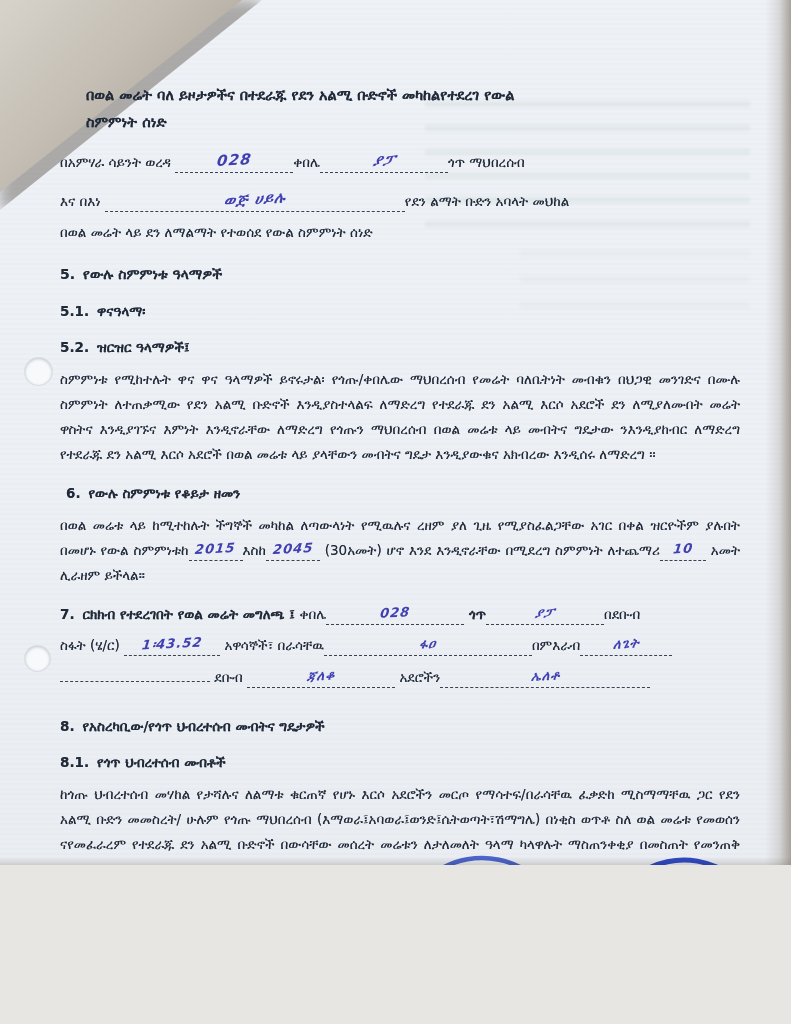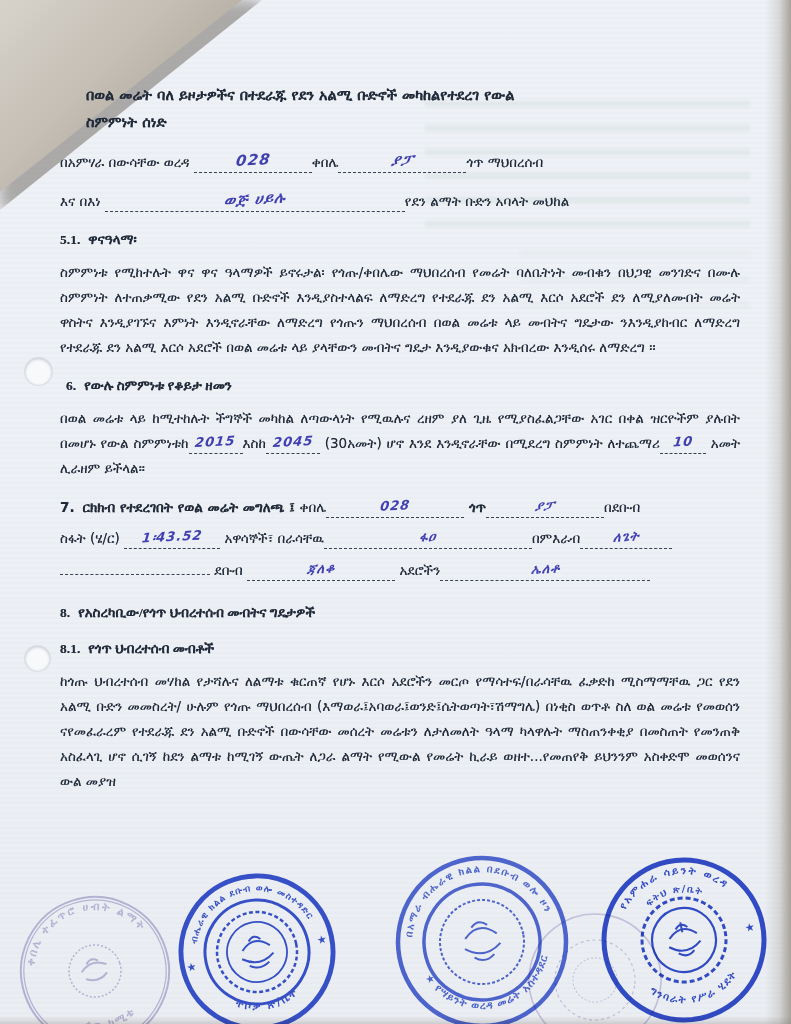--- a/index.html
+++ b/index.html
@@ -1,16 +1,16 @@
 <!DOCTYPE html>
 <html><head>
 <meta charset="utf-8">
 <style>
   html,body{margin:0;padding:0;background:#e7e6e2;}
-  .page{position:relative;width:791px;height:1024px;margin:0 auto;overflow:hidden;
+  .page{position:relative;width:791px;height:865px;margin:0 auto;overflow:hidden;
         background:linear-gradient(180deg,#eef1f6 0%,#edf0f5 55%,#eaedf2 100%);
         font-family:"DejaVu Sans","Liberation Sans",sans-serif;color:#202a38;}
   
   .page::before{content:"";position:absolute;inset:0;pointer-events:none;
         background:repeating-linear-gradient(0deg,rgba(120,130,150,0.025) 0 2px,transparent 2px 5px);}
   
   .edge-right{position:absolute;right:0;top:0;width:26px;height:100%;
         background:linear-gradient(to right,rgba(0,0,0,0) 0%,rgba(150,143,132,.25) 55%,#a8a29a 100%);}
   .edge-bottom{position:absolute;left:0;bottom:0;width:100%;height:8px;
         background:linear-gradient(to bottom,rgba(0,0,0,0),rgba(120,115,108,.25));}
@@ -28,21 +28,21 @@
         background:repeating-linear-gradient(0deg,transparent 0 9px,rgba(125,165,140,.18) 9px 15px,transparent 15px 24px);}
   .bleed2{position:absolute;filter:blur(2px);opacity:.4;pointer-events:none;
         background:repeating-linear-gradient(0deg,transparent 0 10px,rgba(130,160,140,.14) 10px 15px,transparent 15px 26px);}
 
   .content{position:absolute;left:60px;top:82px;width:680px;font-size:13.5px;line-height:25px;
         text-align:justify;text-shadow:0 0 .4px rgba(25,35,55,.55);}
   .title{font-weight:bold;font-size:14.5px;line-height:27px;padding-left:26px;margin-bottom:14px;text-align:left;}
   .pline{margin-bottom:6px;text-align:left;}
   .pline.gap{margin-top:14px;}
   h3{font-size:14px;line-height:22px;margin:18px 0 10px 0;font-weight:bold;text-align:left;}
-  h4{font-size:13.5px;line-height:20px;margin:16px 0 10px 0;font-weight:bold;text-align:left;font-family:Liberation Serif, serif;}
+  h4{font-size:13.5px;line-height:20px;margin:16px 0 10px 0;font-weight:bold;text-align:left;}
   .para{margin:0 0 6px 0;}
   .num{margin-right:8px;}
   
   .blank{display:inline-block;border-bottom:1.6px dashed #3a4252;height:17px;line-height:15px;
         text-align:center;vertical-align:baseline;}
   .hw{display:inline-block;font-style:italic;color:#4040b2;font-size:15px;font-weight:bold;
         transform:skewX(-9deg) rotate(-3deg) translateY(-2px);text-shadow:none;letter-spacing:1px;}
   .hw.small{font-size:13px;}
   
   .stamp{position:absolute;mix-blend-mode:multiply;}
@@ -70,33 +70,36 @@
   <div class="bleed2" style="left:520px;top:248px;width:230px;height:70px;"></div>
 
   <div class="content">
 
     <div class="title">
       <span>በወል መሬት ባለ ይዞታዎችና በተደራጁ የደን አልሚ ቡድኖች መካከልየተደረገ የውል</span><br>
       <span>ስምምነት ሰነድ</span>
     </div>
 
     <div class="pline">
-      <span>በአምሃራ በውሳቸው ወረዳ</span>
+      <span>በአምሃራ ሳይንት ወረዳ</span>
       <span class="blank" style="width:118px;"><span class="hw">028</span></span><span>ቀበሌ</span><span class="blank" style="width:128px;"><span class="hw">ያፓ</span></span><span>ጎጥ ማህበረሰብ</span>
     </div>
 
     <div class="pline gap">
       <span>እና በእነ</span>
       <span class="blank" style="width:300px;"><span class="hw">ወጅ ሀይሉ</span></span><span>የደን ልማት ቡድን አባላት መህከል</span>
     </div>
 
-
+    <div class="pline">በወል መሬት ላይ ደን ለማልማት የተወሰደ የውል ስምምነት ሰነድ</div>
+
+    <h3><span class="num">5.</span><span>የውሉ ስምምነቱ ዓላማዎች</span></h3>
 
     <h4><span class="num">5.1.</span><span>ዋናዓላማ፡</span></h4>
 
+    <h4><span class="num">5.2.</span><span>ዝርዝር ዓላማዎች፤</span></h4>
     <p class="para">ስምምነቱ የሚከተሉት ዋና ዋና ዓላማዎች ይኖሩታል፡ የጎጡ/ቀበሌው ማህበረሰብ የመሬት ባለቤትነት መብቁን በህጋዊ መንገድና በሙሉ ስምምነት ለተጠቃሚው የደን አልሚ ቡድኖች እንዲያስተላልፍ ለማድረግ የተደራጁ ደን አልሚ እርሶ አደሮች ደን ለሚያለሙበት መሬት ዋስትና እንዲያገኙና እምነት እንዲኖራቸው ለማድረግ የጎጡን ማህበረሰብ በወል መሬቱ ላይ መብትና ግዴታው ንእንዲያከብር ለማድረግ የተደራጁ ደን አልሚ እርሶ አደሮች በወል መሬቱ ላይ ያላቸውን መብትና ግዴታ እንዲያውቁና አክብረው እንዲሰሩ ለማድረግ ፡፡</p>
 
     <h4 style="padding-left:6px;"><span class="num">6.</span><span>የውሉ ስምምነቱ የቆይታ ዘመን</span></h4>
     <p class="para">
       <span>በወል መሬቱ ላይ ከሚተከሉት ችግኞች መካከል ለጣውላነት የሚዉሉና ረዘም ያለ ጊዜ የሚያስፈልጋቸው አገር በቀል ዝርዮችም ያሉበት በመሆኑ የውል ስምምነቱከ</span><span class="blank" style="width:54px;"><span class="hw small">2015</span></span><span>እስከ</span><span class="blank" style="width:54px;"><span class="hw small">2045</span></span>
       <span>(30አመት) ሆኖ እንደ እንዲኖራቸው በሚደረግ ስምምነት  ለተጨማሪ</span><span class="blank" style="width:46px;"><span class="hw small">10</span></span>
       <span>አመት ሊራዘም ይችላል፡፡</span>
     </p>
 
     <div class="pline" style="font-weight:bold;margin-top:14px;">
@@ -110,21 +113,21 @@
       <span>አዋሳኞች፣</span>
       <span>በራሳቸዉ</span><span class="blank" style="width:208px;"><span class="hw small">ፋዐ</span></span><span>በምእራብ</span><span class="blank" style="width:92px;"><span class="hw small">ለጌት</span></span>
     </div>
     <div class="pline">
       <span class="blank" style="width:150px;"></span>
       <span>ደቡብ</span>
       <span class="blank" style="width:148px;"><span class="hw small">ጃለቆ</span></span>
       <span>አደሮችን</span><span class="blank" style="width:210px;"><span class="hw small">ኤለቶ</span></span>
     </div>
 
-    <h4 style="margin-top:20px;"><span class="num">8.</span><span>የአስረካቢው/የጎጥ ህብረተሰብ መብትና ግዴታዎች</span></h4>
+    <h4 style="margin-top:26px;"><span class="num">8.</span><span>የአስረካቢው/የጎጥ ህብረተሰብ መብትና ግዴታዎች</span></h4>
     <h4><span class="num">8.1.</span><span>የጎጥ ህብረተሰብ መብቶች</span></h4>
     <p class="para">ከጎጡ ህብረተሰብ መሃከል የታሻሉና ለልማቱ ቁርጠኛ የሆኑ እርሶ አደሮችን መርጦ የማሳተፍ/በራሳቸዉ ፈቃድከ ሚስማማቸዉ ጋር የደን አልሚ ቡድን መመስረት/ ሁሉም የጎጡ ማህበረሰብ (እማወራ፤አባወራ፤ወንድ፤ሴትወጣት፣ሽማግሌ) በነቂስ ወጥቶ ስለ ወል መሬቱ የመወሰን ናየመፈራረም የተደራጁ ደን አልሚ ቡድኖች በውሳቸው መሰረት መሬቱን ለታለመለት ዓላማ ካላዋሉት ማስጠንቀቂያ በመስጠት የመንጠቅ አስፈላጊ ሆኖ ሲገኝ ከደን ልማቱ  ከሚገኝ ውጤት ለጋራ ልማት የሚውል የመሬት ኪራይ ወዘተ...የመጠየቅ ይህንንም አስቀድሞ መወሰንና ውል መያዝ</p>
   </div>
 
   <div class="stamp st-purple" style="left:14px;top:890px;opacity:.5;transform:rotate(-18deg);">
     <svg width="162" height="162" viewBox="0 0 162 162">
       <defs>
         <path id="p1t" d="M 20 81 A 61 61 0 1 1 142 81"></path>
         <path id="p1b" d="M 23 81 A 58 58 0 0 0 139 81"></path>
       </defs>

